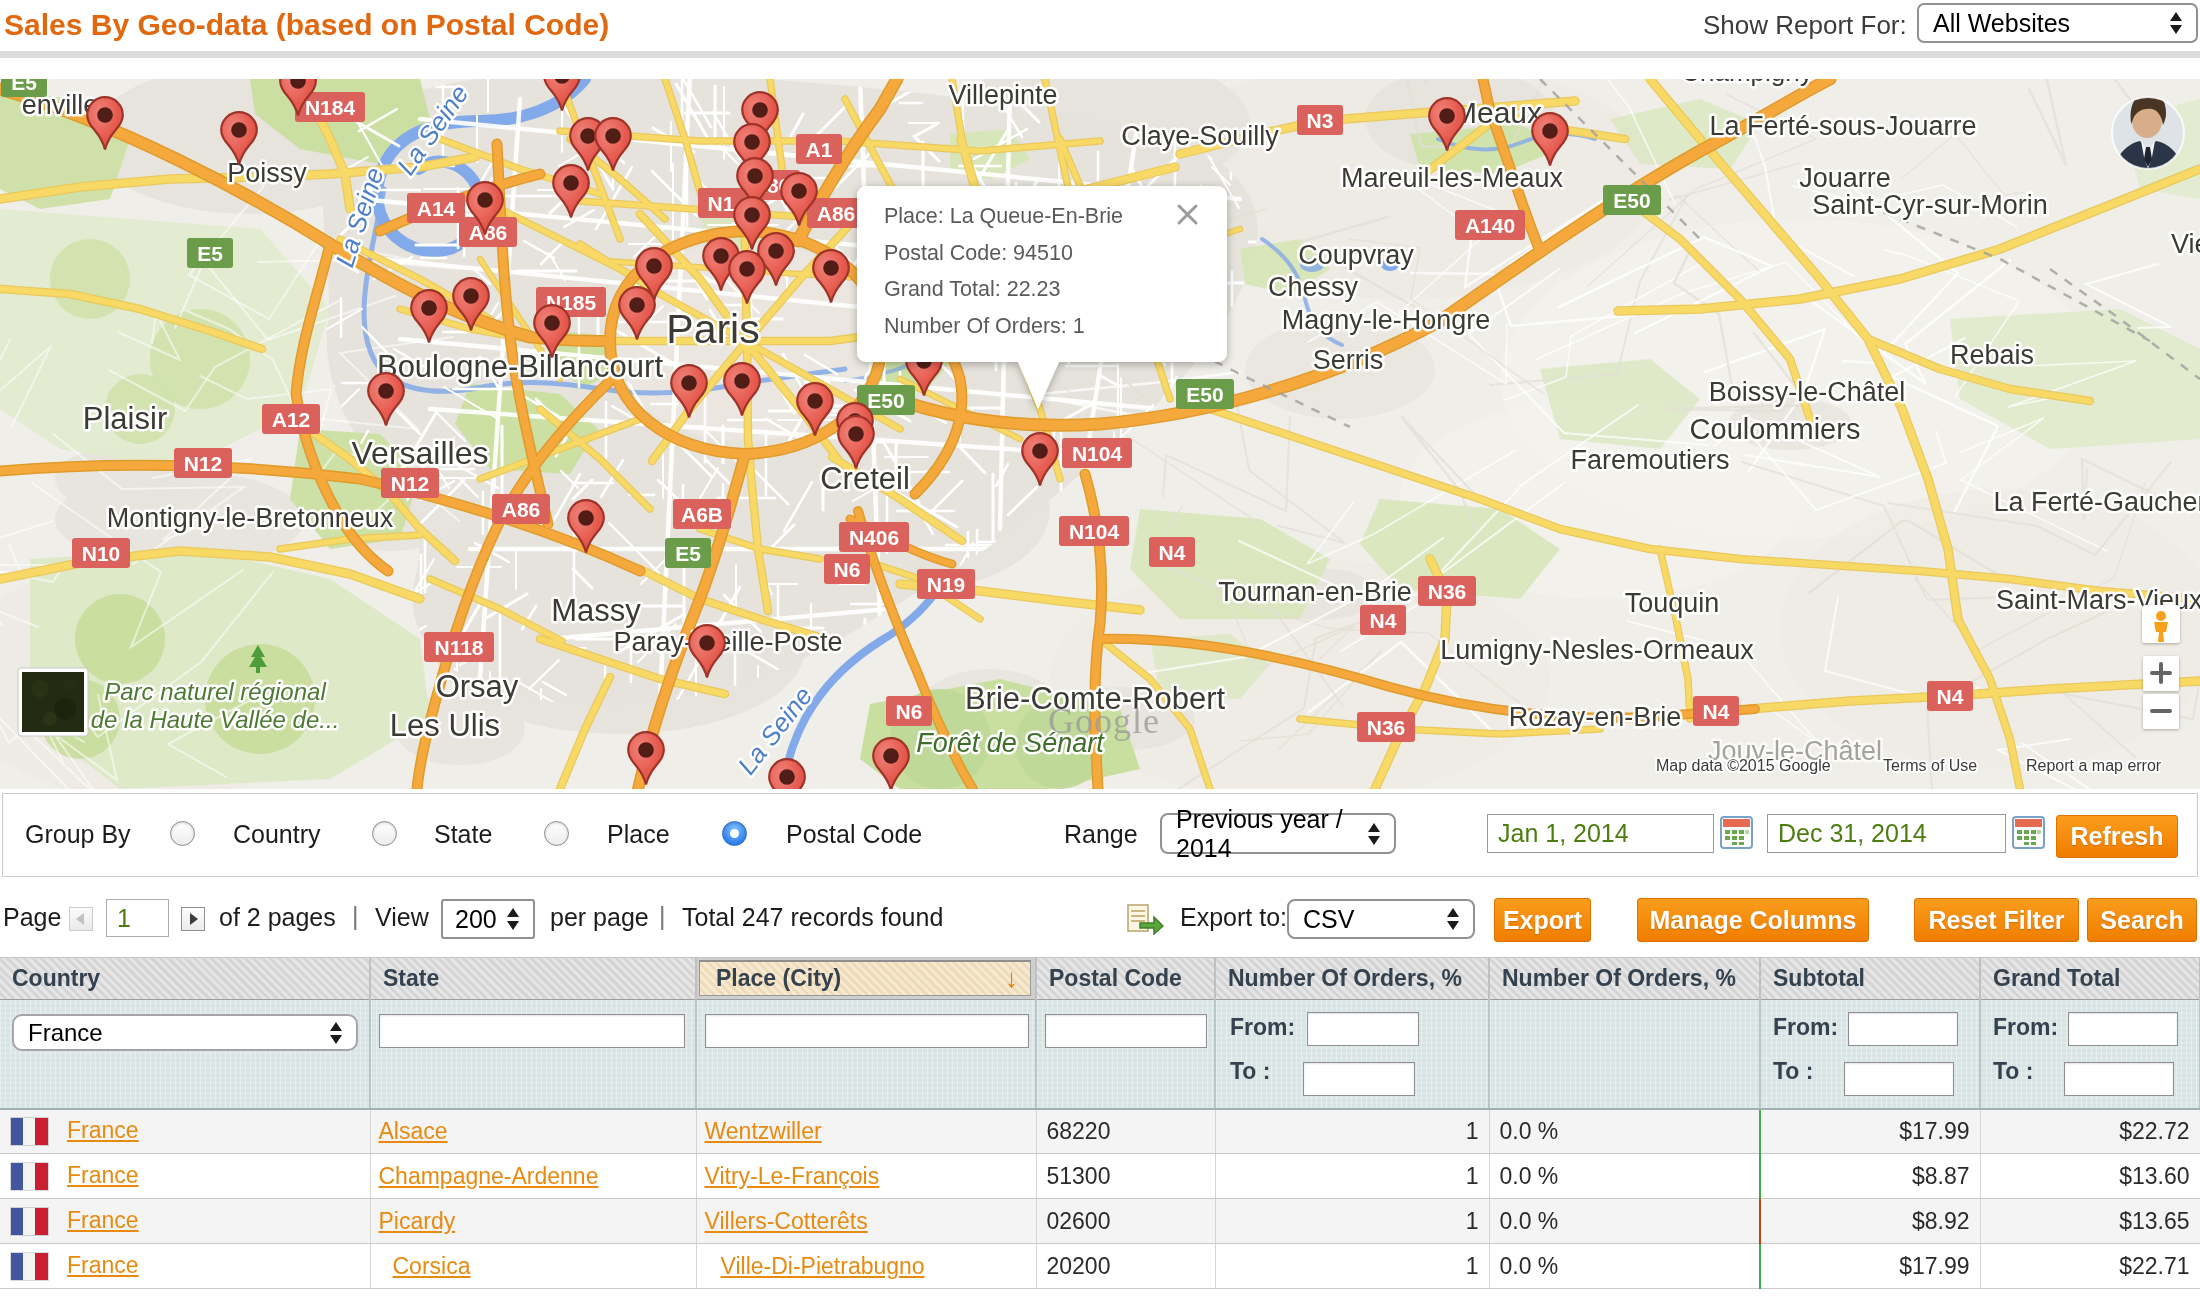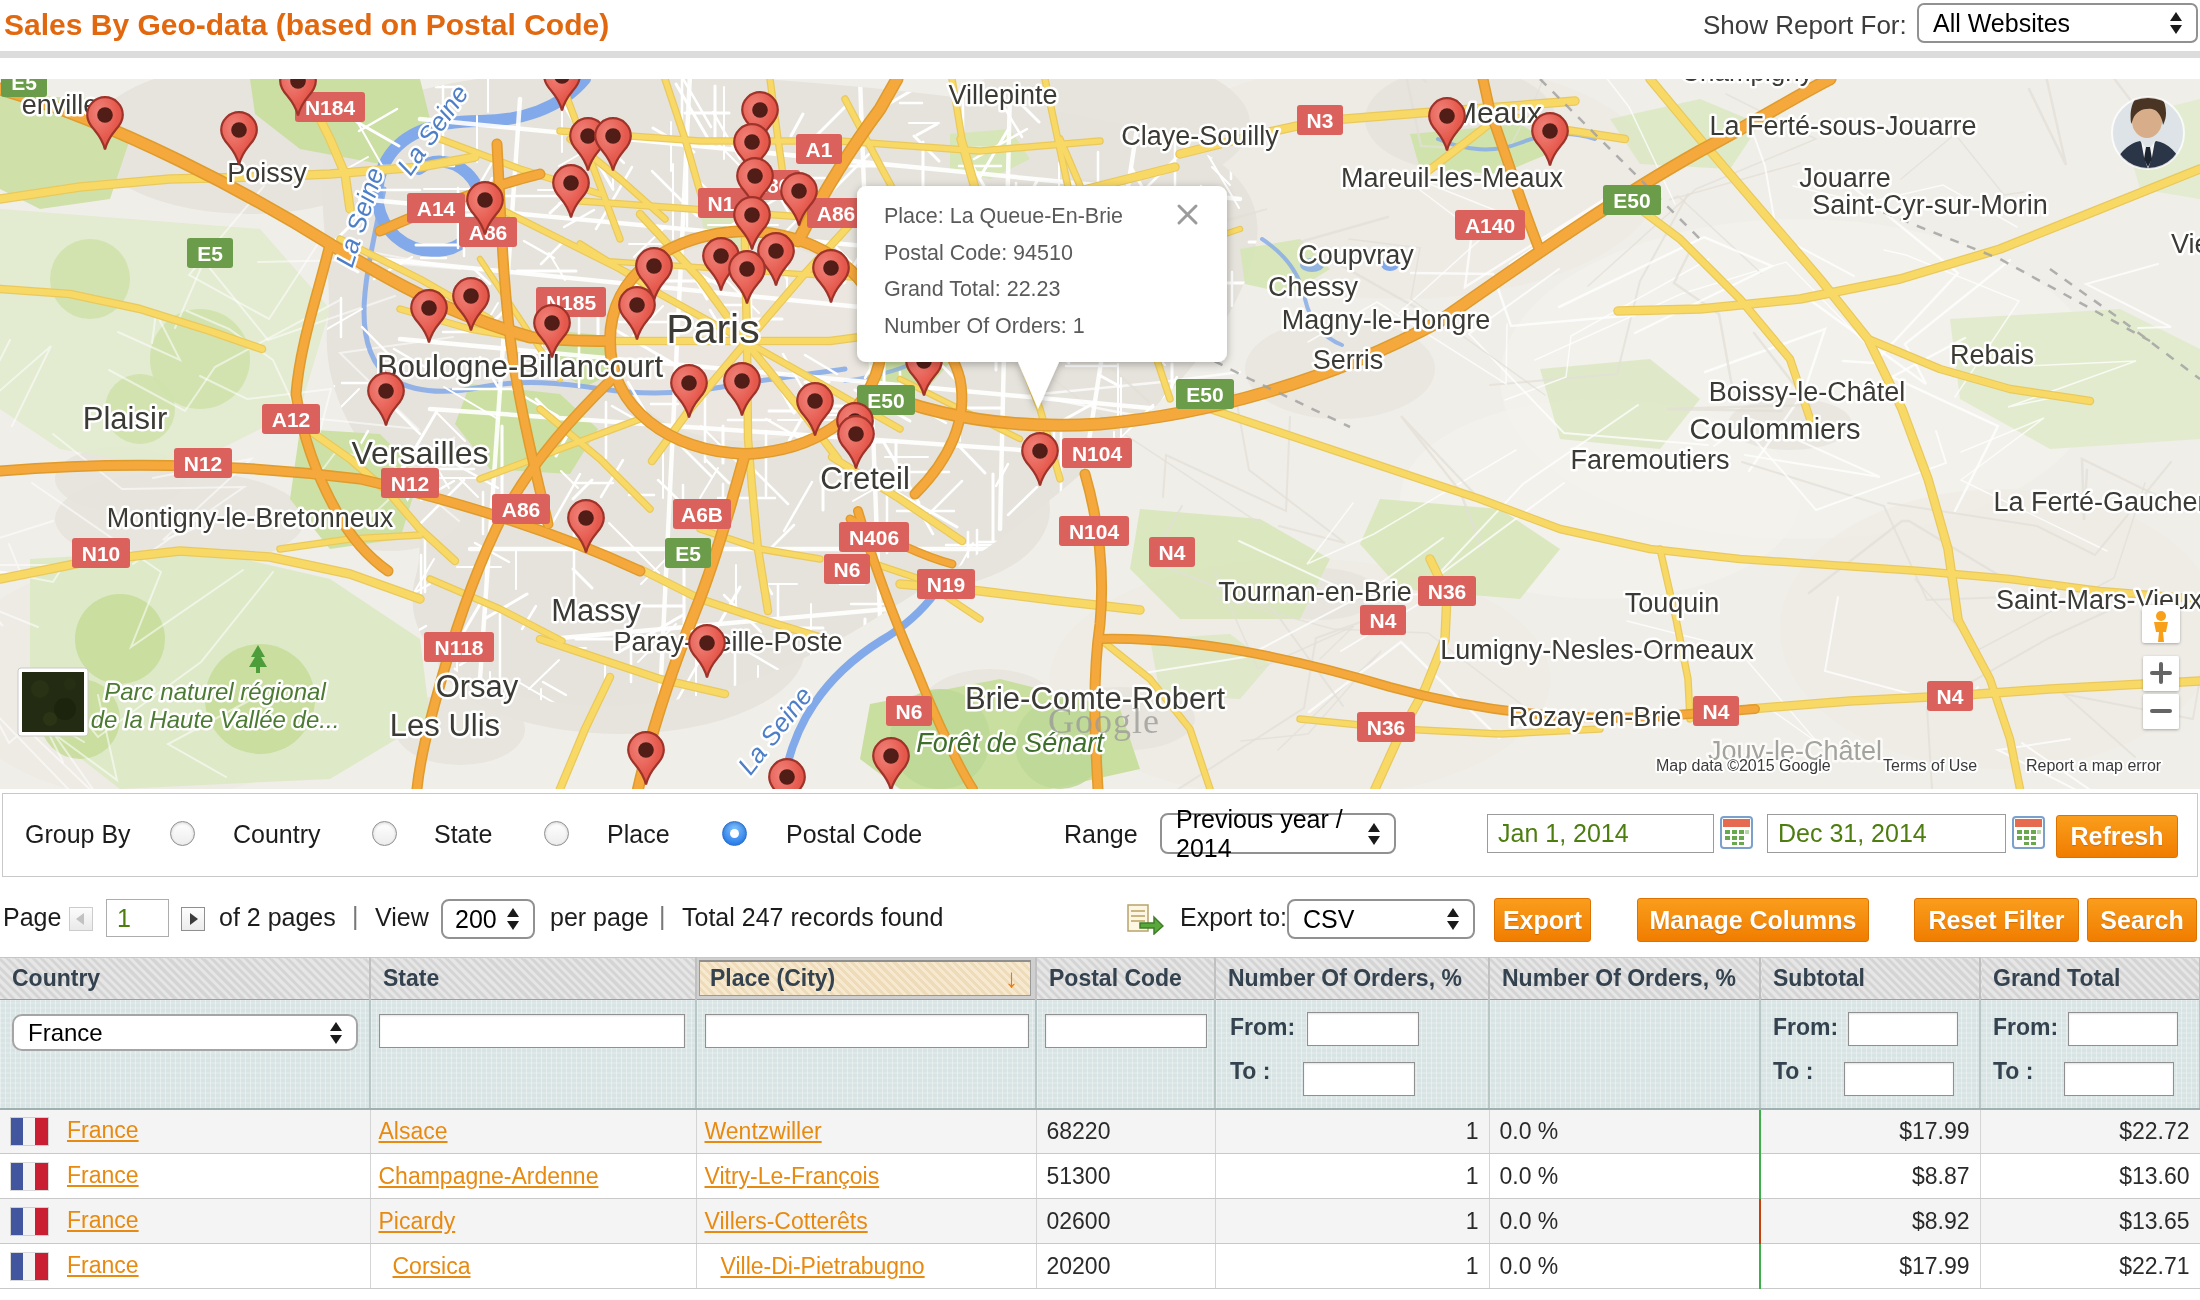--- a/index.html
+++ b/index.html
@@ -1135,21 +1135,21 @@
 
 <div class="lbl" style="left:3px;top:903px">Page</div>
 <div class="abs" style="left:69px;top:907px;width:24px;height:24px;background:linear-gradient(#fcfcfc,#e9e9e9);border:1px solid #ccc"></div>
 <div class="abs" style="left:76px;top:913px;width:0;height:0;border-top:6px solid transparent;border-bottom:6px solid transparent;border-right:8px solid #c2c2c2"></div>
 <div class="inp" style="left:106px;top:899px;width:63px;height:38px;border-color:#adadad">1</div>
 <div class="abs" style="left:181px;top:907px;width:24px;height:24px;background:linear-gradient(#fdfdfd,#ececec);border:1px solid #8f8f8f"></div>
 <div class="abs" style="left:190px;top:913px;width:0;height:0;border-top:6px solid transparent;border-bottom:6px solid transparent;border-left:8px solid #3c3c3c"></div>
 <div class="lbl" style="left:219px;top:903px">of 2 pages</div>
 <div class="lbl" style="left:352px;top:902px;color:#777">|</div>
 <div class="lbl" style="left:375px;top:903px">View</div>
-<div class="sel" style="left:441px;top:899px;width:94px;height:40px;border-radius:8px;padding:0 34px 0 12px;overflow:hidden">200</div>
+<div class="sel" style="left:441px;top:899px;width:94px;height:40px;border-radius:3px;padding:0 34px 0 12px;overflow:hidden">200</div>
 <div class="lbl" style="left:550px;top:903px">per page</div>
 <div class="lbl" style="left:659px;top:902px;color:#777">|</div>
 <div class="lbl" style="left:682px;top:903px">Total 247 records found</div>
 <svg class="abs" style="left:1126px;top:901px" width="38" height="34" viewBox="0 0 38 34">
     <rect x="2" y="4" width="20" height="26" fill="#fdf6e3" stroke="#b8a36a" stroke-width="1.5"></rect>
     <line x1="5" y1="10" x2="19" y2="10" stroke="#c9b77f" stroke-width="2"></line>
     <line x1="5" y1="15" x2="19" y2="15" stroke="#c9b77f" stroke-width="2"></line>
     <line x1="5" y1="20" x2="19" y2="20" stroke="#c9b77f" stroke-width="2"></line>
     <path d="M14 22 L28 22 L28 16 L37 25 L28 33 L28 27 L14 27 Z" fill="#59a83c" stroke="#3f7d28" stroke-width="1.5"></path>
   </svg>
@@ -1182,21 +1182,21 @@
       <col style="width:274px">
       <col style="width:271px">
       <col style="width:220px">
       <col style="width:220px">
     </colgroup>
 <tbody>
       <tr>
 <th>Country</th>
         <th>State</th>
 <th style="padding:0;position:relative;background:#cfcfcf">
-          <div style="position:absolute;inset:2px 4px 3px 2px;border:1px solid #9a9a9a;border-top:2px solid #8f8f8f;background:repeating-linear-gradient(45deg,#f6e9cf 0 3px,#eedbb9 3px 6px);display:flex;align-items:center;padding-left:10px">Place (City)<span style="position:absolute;right:12px;color:#f07905;font-size:26px;font-weight:bold">↓</span></div>
+          <div style="position:absolute;inset:2px 4px 3px 2px;border:1px solid #9a9a9a;border-top:2px solid #8f8f8f;background:repeating-linear-gradient(45deg,#f6e9cf 0 3px,#eedbb9 3px 6px);display:flex;align-items:center;padding-left:16px">Place (City)<span style="position:absolute;right:12px;color:#f07905;font-size:26px;font-weight:bold">↓</span></div>
         </th>
 <th>Postal Code</th>
         <th>Number Of Orders, %</th>
         <th>Number Of Orders, %</th>
         <th>Subtotal</th>
         <th>Grand Total</th>
 </tr>
 <tr class="flt">
 <td style="padding:14px 0 0 0">
           <div class="sel" style="position:relative;left:12px;width:346px;height:37px;border-radius:10px;border-color:#a5a5a5;font-size:24px">France</div>

